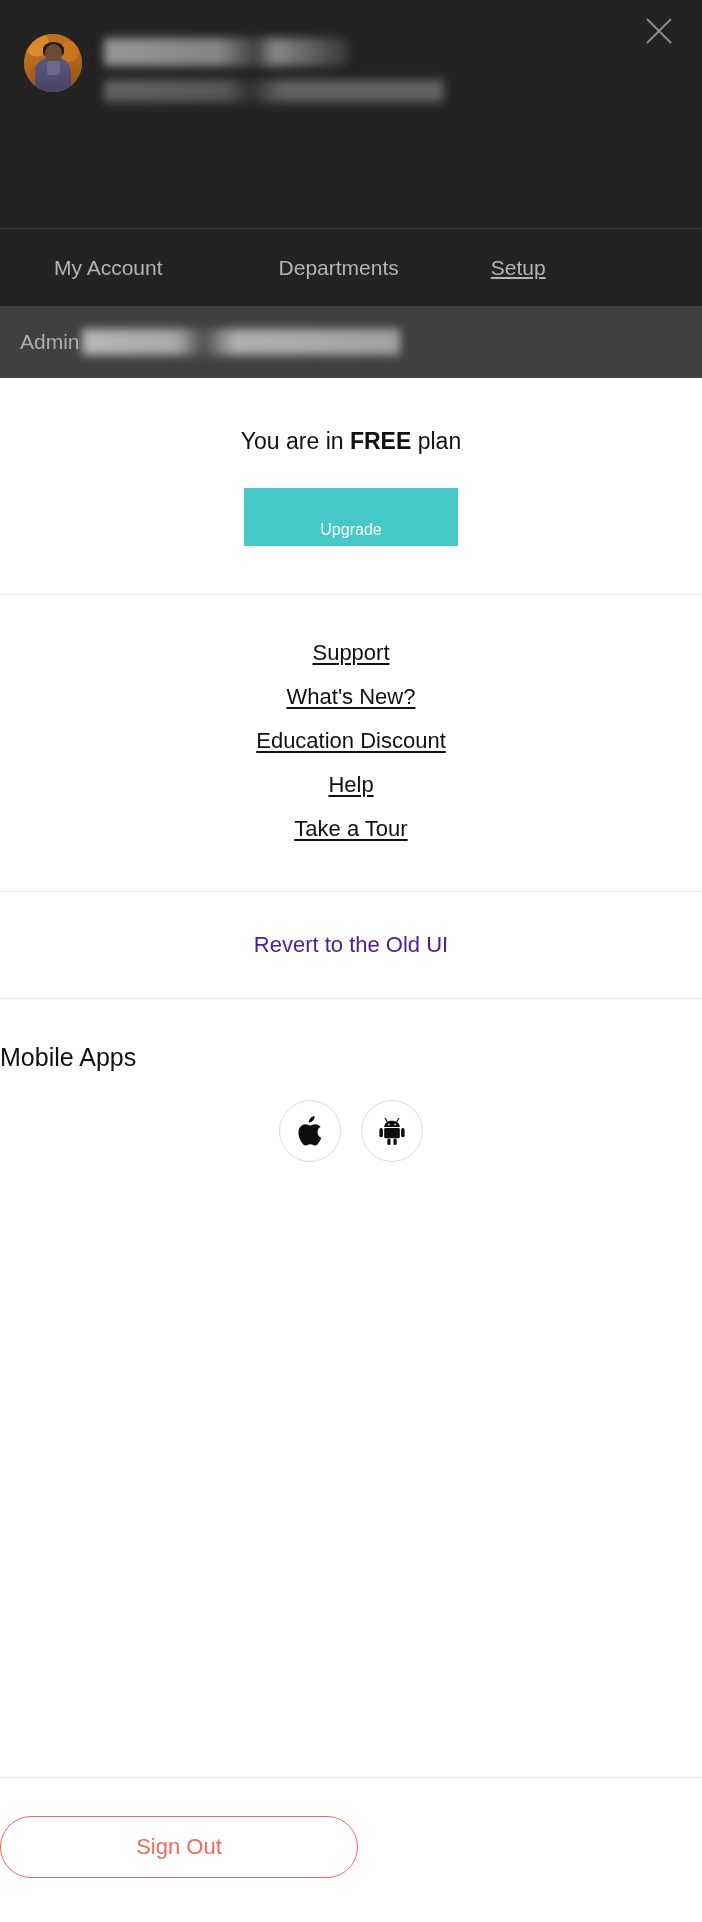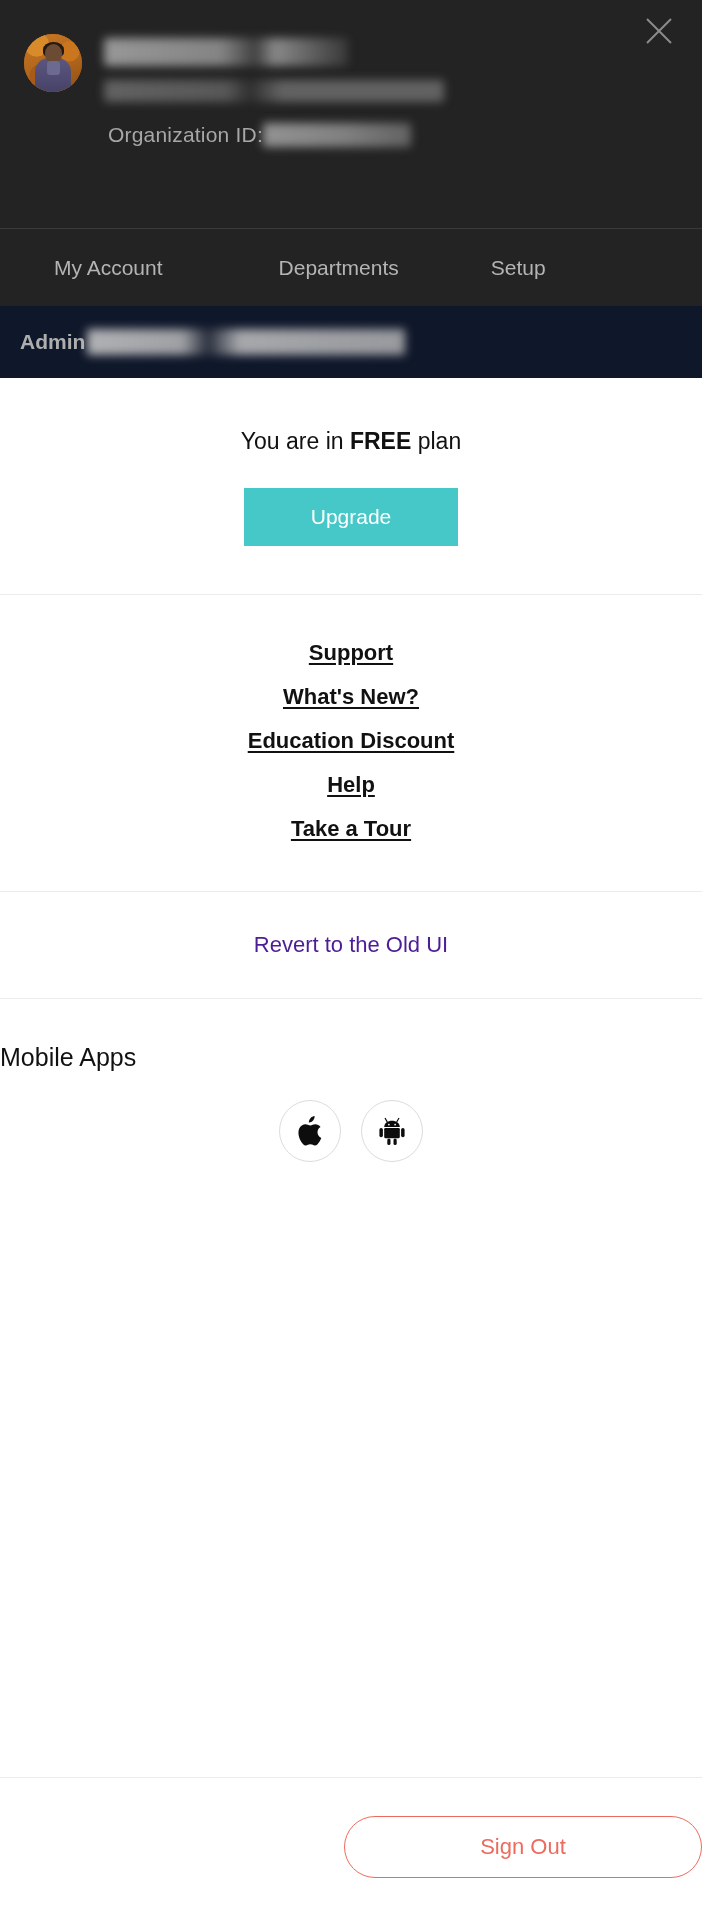--- a/index.html
+++ b/index.html
@@ -164,31 +164,30 @@
     flex: 0 0 auto;
   }
   .tab {
     color: #b4b4b4;
     font-size: 21px;
     cursor: pointer;
     white-space: nowrap;
   }
   .tab-0 { margin-left: 54px; }
   .tab-1 { margin-left: 116px; }
-  .tab-2 { margin-left: 92px; }
+  .tab-2 { margin-left: 92px; text-decoration: underline; }
 
   
   .admin-bar {
-    background: #0f172a;
+    background: #404040;
     height: 72px;
     display: flex;
     align-items: center;
     padding-left: 20px;
     flex: 0 0 auto;
-    font-weight: bold;
   }
   .admin-label {
     color: #aeaeae;
     font-size: 21px;
   }
   .admin-value-blur {
     margin-left: 2px;
     width: 318px;
     height: 26px;
     border-radius: 2px;
@@ -228,44 +227,43 @@
   .plan-text b { font-weight: bold; }
 
   .upgrade-btn {
     display: block;
     margin: 33px auto 0;
     width: 214px;
     height: 58px;
     background: #45c8c7;
     color: #ffffff;
     border: none;
-    font-size: 21px;
+    font-size: 16px;
     font-family: "Liberation Sans", sans-serif;
     cursor: pointer;
     line-height: 58px;
     text-align: center;
-    padding: 0;
+    padding: 13px;
   }
 
   .links-section {
     padding-top: 36px;
     padding-bottom: 40px;
     text-align: center;
   }
   .link-row {
     display: block;
     font-size: 22px;
     color: #111111;
     text-decoration: underline;
     text-underline-offset: 3px;
     margin: 0 auto;
     padding: 9px 0;
     cursor: pointer;
     width: fit-content;
-    font-weight: bold;
   }
 
   .revert-section {
     padding: 40px 0 40px;
     text-align: center;
   }
   .revert-link {
     font-size: 22px;
     color: #4c1d95;
     text-decoration: none;
@@ -300,21 +298,21 @@
   .store-btn svg { display: block; }
 
   .spacer { flex: 1 1 auto; }
 
   
   .footer {
     flex: 0 0 auto;
     border-top: 1px solid #ececec;
     padding: 38px 0 44px;
     display: flex;
-    justify-content: flex-end;
+    justify-content: flex-start;
     background: #ffffff;
   }
   .signout-btn {
     width: 358px;
     height: 62px;
     border: 1px solid #ec6b5e;
     border-radius: 34px;
     background: #ffffff;
     color: #ec6b5e;
     font-size: 22px;
@@ -343,24 +341,20 @@
         <div class="person-hair"></div>
         <div class="person-head"></div>
         <div class="person-scarf"></div>
       </div>
       <div class="id-text">
         <div class="blur-name"></div>
         <div class="blur-email"></div>
       </div>
     </div>
 
-    <div class="org-row">
-      <span class="org-label">Organization ID:</span>
-      <span class="org-value-blur"></span>
-    </div>
   </div>
 
   <div class="tabs">
     <div class="tab tab-0">My Account</div>
     <div class="tab tab-1">Departments</div>
     <div class="tab tab-2">Setup</div>
   </div>
 
   <div class="admin-bar">
     <span class="admin-label">Admin</span>

